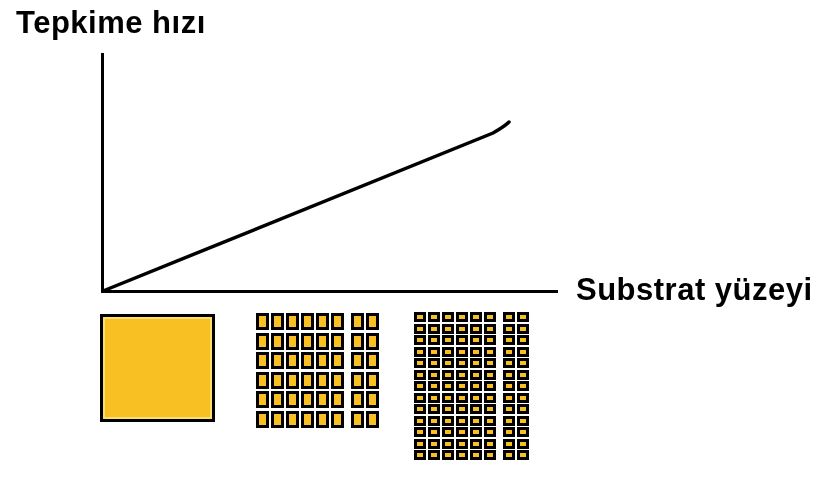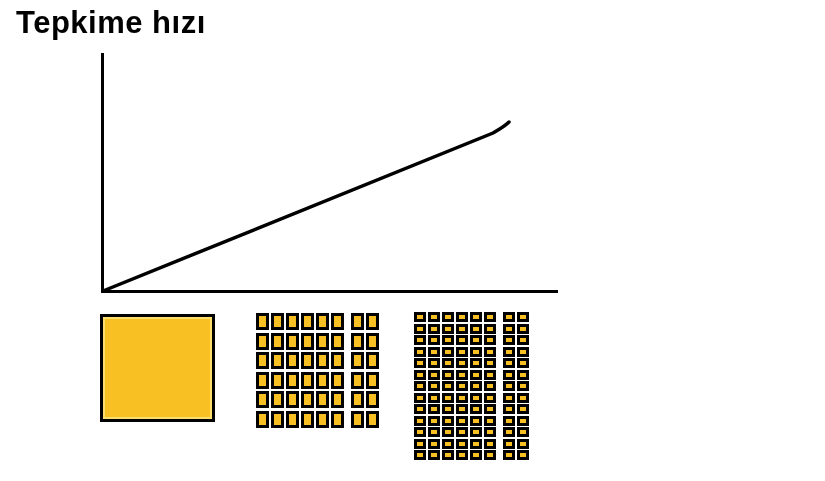--- a/index.html
+++ b/index.html
@@ -58,20 +58,21 @@
 
   <div class="ylabel">Tepkime hızı</div>
 
   <div class="y-axis"></div>
   <div class="x-axis"></div>
 
   <svg class="plot-line" viewBox="0 0 415 180" aria-hidden="true">
     <path id="rate-path" d="M3,175 L393,17 C400,13 405,10 409,6" fill="none" stroke="#000000" stroke-width="3.5" stroke-linecap="round"></path>
   </svg>
 
+  <div class="xlabel">Substrat yüzeyi</div>
 
   <div class="block block-0">
       <div class="grid-row">
         <div class="cell"></div>
       </div>
     </div>
 
   <div class="block block-1">
       <div class="grid-row">
         <div class="cell"></div>

